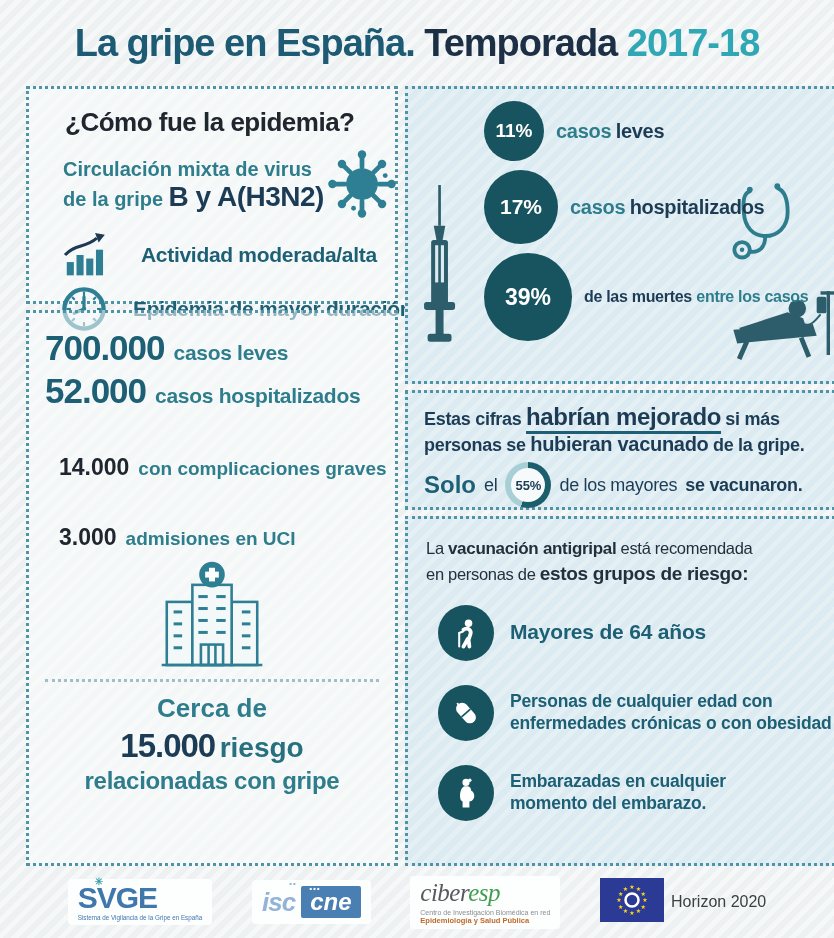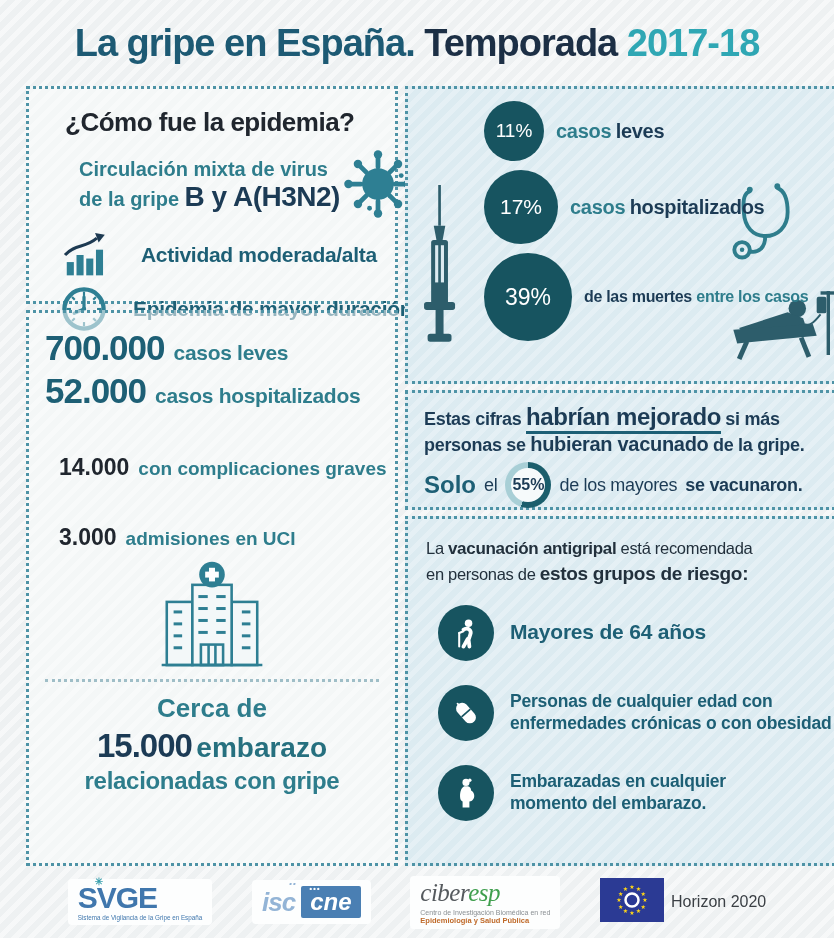--- a/index.html
+++ b/index.html
@@ -19,21 +19,21 @@
   .columns{display:flex;gap:7px;padding:0 26px;height:780px;box-sizing:border-box;}
   .col-left{width:372px;display:flex;flex-direction:column;gap:6px;}
   .col-right{flex:1;display:flex;flex-direction:column;gap:6px;}
   .box{border:3px dotted #4e93a6;box-sizing:border-box;position:relative;}
   .box-light{background:rgba(249,252,252,.55);}
   .box-blue{background-color:#dcebf1;background-image:repeating-linear-gradient(135deg, rgba(255,255,255,.25) 0 5px, rgba(255,255,255,0) 5px 11px);}
   
   .box-epidemic{height:218px;padding:14px 14px 10px 18px;}
   .epi-heading{font-size:26px;font-weight:bold;color:#20262e;letter-spacing:-.5px;margin:4px 0 8px 18px;}
   .circ-row{display:flex;align-items:center;}
-  .circ-text{margin-left:32px;line-height:1.15;}
+  .circ-text{margin-left:16px;line-height:1.15;}
   .circ-line1{font-size:20px;font-weight:bold;color:#2e7d8c;white-space:nowrap;}
   .circ-line2{font-size:20px;font-weight:bold;color:#2e7d8c;white-space:nowrap;}
   .strains{font-size:28px;font-weight:bold;color:#1c3b55;letter-spacing:-.5px;}
   .virus-wrap{margin-left:auto;margin-right:2px;}
   .epi-item{display:flex;align-items:center;margin:6px 0 0 12px;gap:24px;}
   .epi-item-label{font-size:21px;font-weight:bold;color:#1d5f75;letter-spacing:-.3px;white-space:nowrap;}
   .epi-icon{width:58px;display:flex;justify-content:center;}
   
   .box-estimates{flex:1;padding:12px 14px;display:flex;flex-direction:column;}
   .est-heading{font-size:27px;font-weight:bold;color:#20262e;letter-spacing:-.5px;line-height:1.15;margin:6px 0 10px 4px;white-space:nowrap;}
@@ -52,41 +52,41 @@
   .deaths-suffix{font-size:24px;font-weight:bold;color:#2e7d8c;letter-spacing:-.3px;}
   
   .box-program{height:298px;padding:12px 12px 8px 14px;}
   .prog-title{line-height:1.25;margin:2px 0 10px 4px;color:#1c3b55;font-weight:bold;letter-spacing:-.4px;}
   .pt-sm{font-size:21px;}
   .pt-lg{font-size:25px;}
   .ul-teal{border-bottom:3px solid #1d5f75;padding-bottom:1px;}
   .syringe-abs{position:absolute;left:12px;top:96px;}
   .prog-rows{margin-left:62px;}
   .prog-row{display:flex;align-items:center;gap:12px;margin-bottom:9px;position:relative;}
-  .pct-circle{border-radius:50%;background:#175460;color:#fff;display:flex;align-items:center;justify-content:center;font-weight:normal;flex:0 0 auto;}
+  .pct-circle{border-radius:50%;background:#175460;color:#fff;display:flex;align-items:center;justify-content:center;font-weight:bold;flex:0 0 auto;}
   .c1{width:60px;height:60px;font-size:19px;}
   .c2{width:74px;height:74px;font-size:21px;}
   .c3{width:88px;height:88px;font-size:23px;}
   .prog-label{line-height:1.2;}
   .prog-label .line{display:block;white-space:nowrap;text-align:right;}
   .seg-teal{color:#2e7d8c;font-weight:bold;font-size:20px;letter-spacing:-.3px;}
   .seg-navy{color:#1c3b55;font-weight:bold;font-size:20px;letter-spacing:-.3px;}
   .prog-row-3 .seg-teal,.prog-row-3 .seg-navy{font-size:16px;}
   .steth-abs{position:absolute;right:34px;top:92px;}
   .patient-abs{position:absolute;right:6px;top:196px;}
   
   .box-coverage{height:120px;padding:10px 12px 8px 16px;color:#1c3b55;}
   .cov-l1{white-space:nowrap;}
   .cov-base{font-size:18px;font-weight:bold;letter-spacing:-.3px;}
   .cov-big{font-size:24px;font-weight:bold;letter-spacing:-.4px;}
   .cov-l2{white-space:nowrap;margin-top:2px;}
   .cov-l3{display:flex;align-items:center;gap:8px;margin-top:6px;white-space:nowrap;}
   .cov-solo{font-size:24px;font-weight:bold;color:#1d5f75;}
   .donut{width:46px;height:46px;border-radius:50%;background:conic-gradient(#1b5e6c 0 55%, #a8cfd6 55% 100%);display:flex;align-items:center;justify-content:center;flex:0 0 auto;}
-  .donut-inner{width:34px;height:34px;border-radius:50%;background:#f6fafb;display:flex;align-items:center;justify-content:center;font-weight:bold;font-size:16px;color:#1c3b55;}
+  .donut-inner{width:34px;height:34px;border-radius:50%;background:#f6fafb;display:flex;align-items:center;justify-content:center;font-weight:bold;font-size:13px;color:#1c3b55;}
   
   .box-risk{flex:1;padding:14px 12px 8px 16px;}
   .risk-title{line-height:1.35;color:#22303c;letter-spacing:-.3px;margin:4px 0 2px 2px;}
   .rt-a{font-size:16.5px;font-weight:normal;}
   .rt-b{font-size:17px;font-weight:bold;}
   .rt-c{font-size:19px;font-weight:bold;}
   .risk-items{margin-top:18px;display:flex;flex-direction:column;gap:24px;}
   .risk-row{display:flex;align-items:center;gap:16px;margin-left:14px;}
   .risk-circle{width:56px;height:56px;border-radius:50%;background:#175460;display:flex;align-items:center;justify-content:center;flex:0 0 auto;}
   .risk-label{color:#1d5f75;font-weight:bold;font-size:17.5px;line-height:1.25;letter-spacing:-.2px;}
@@ -251,21 +251,21 @@
               <rect x="62" y="102" width="26" height="24"></rect>
               <line x1="71" y1="102" x2="71" y2="126"></line>
                 <line x1="79" y1="102" x2="79" y2="126"></line>
               <line x1="16" y1="126" x2="134" y2="126"></line>
             </g>
           </svg>
         </div>
         <div class="divider"></div>
         <div class="deaths">
           <div class="deaths-prefix">Cerca de</div>
-          <div class="nowrap"><span class="deaths-value">15.000</span> <span class="deaths-unit">embarazo</span></div>
+          <div class="nowrap"><span class="deaths-value">15.000</span> <span class="deaths-unit">riesgo</span></div>
           <div class="deaths-suffix">relacionadas con gripe</div>
         </div>
       </section>
     </div>
 
     <div class="col-right">
 
       <section class="box box-blue box-program">
 
         <div class="syringe-abs">

